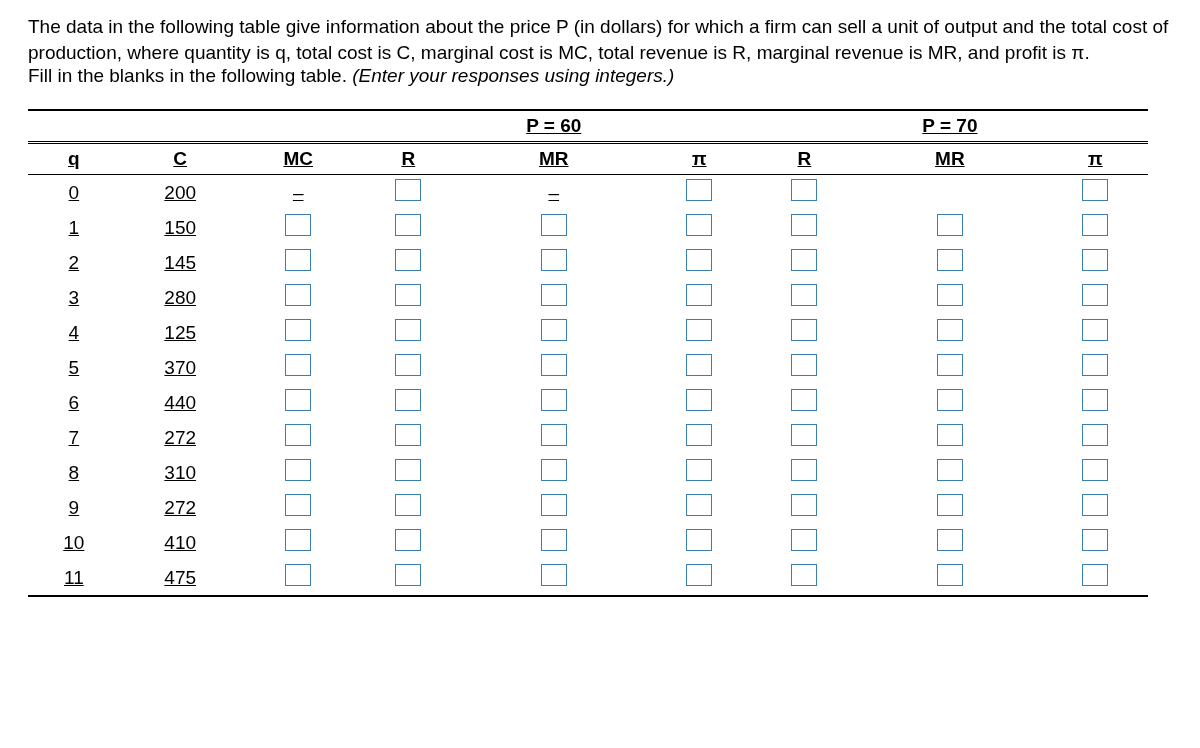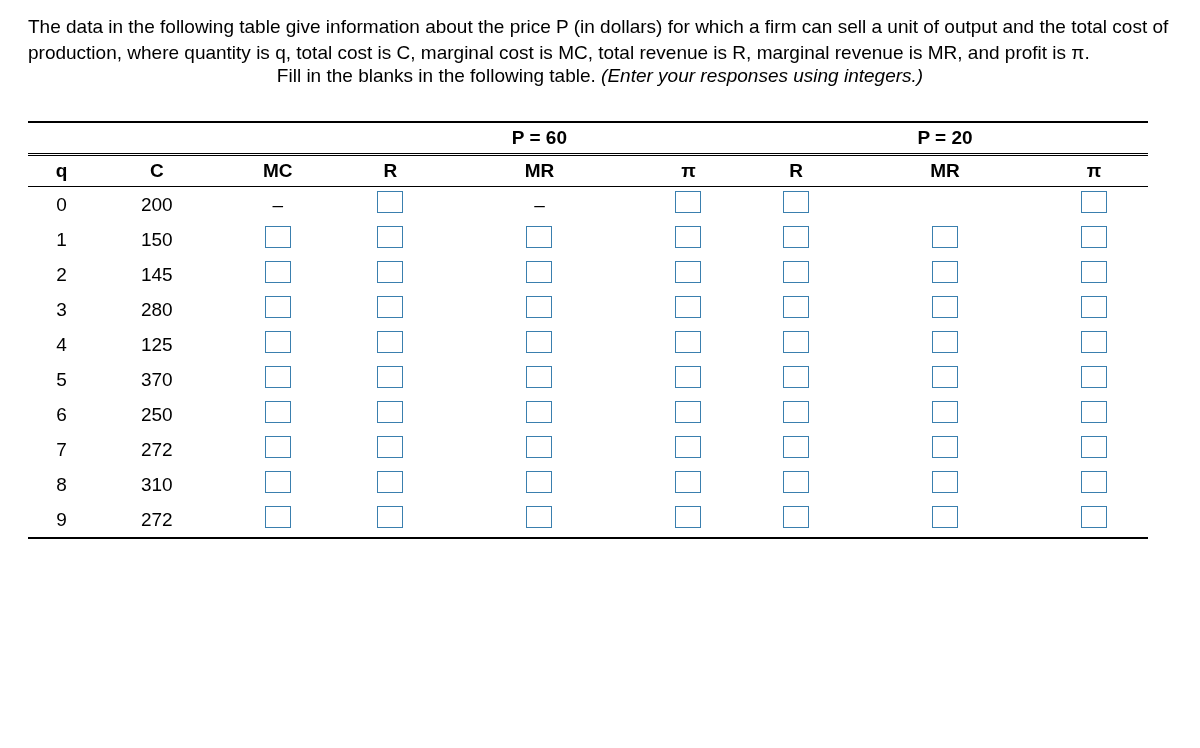--- a/index.html
+++ b/index.html
@@ -4,25 +4,26 @@
 <style>
   body {
     font-family: Arial, Helvetica, sans-serif;
     font-size: 19px;
     color: #000;
     margin: 0;
     padding: 14px 28px;
     background: #fff;
   }
   .intro { line-height: 1.35; }
-  .instr { margin-bottom: 34px; text-align: center; }
+  .instr { margin-bottom: 22px; }
   .instr em { font-style: italic; }
   table {
     border-collapse: collapse;
     width: 1120px;
+    text-decoration: underline;
   }
   th, td {
     text-align: center;
     padding: 4px 6px;
     font-weight: normal;
   }
   .top-rule    { border-top: 2px solid #000; }
   .dbl-rule    { border-top: 3px double #000; border-bottom: 1px solid #000; }
   .bot-rule td { border-top: 2px solid #000; height:0; padding:0; }
   .hdr { font-weight: bold; }
@@ -49,21 +50,21 @@
 
   <tbody>
       <tr class="top-rule">
     <td></td>
         <td></td>
         <td></td>
         <td></td>
     <td class="hdr">P = 60</td>
     <td></td>
         <td></td>
-    <td class="hdr">P = 20</td>
+    <td class="hdr">P = 70</td>
     <td></td>
   </tr>
 
   <tr class="dbl-rule">
     <td class="hdr">q</td>
     <td class="hdr">C</td>
     <td class="hdr">MC</td>
     <td class="hdr">R</td>
     <td class="hdr">MR</td>
     <td class="hdr">π</td>
@@ -134,21 +135,21 @@
         <td><span class="input-box"></span></td>
         <td><span class="input-box"></span></td>
         <td><span class="input-box"></span></td>
         <td><span class="input-box"></span></td>
         <td><span class="input-box"></span></td>
         <td><span class="input-box"></span></td>
         <td><span class="input-box"></span></td>
       </tr>
       <tr>
         <td>6</td>
-        <td>250</td>
+        <td>440</td>
         <td><span class="input-box"></span></td>
         <td><span class="input-box"></span></td>
         <td><span class="input-box"></span></td>
         <td><span class="input-box"></span></td>
         <td><span class="input-box"></span></td>
         <td><span class="input-box"></span></td>
         <td><span class="input-box"></span></td>
       </tr>
       <tr>
         <td>7</td>
@@ -168,20 +169,42 @@
         <td><span class="input-box"></span></td>
         <td><span class="input-box"></span></td>
         <td><span class="input-box"></span></td>
         <td><span class="input-box"></span></td>
         <td><span class="input-box"></span></td>
         <td><span class="input-box"></span></td>
       </tr>
       <tr>
         <td>9</td>
         <td>272</td>
+        <td><span class="input-box"></span></td>
+        <td><span class="input-box"></span></td>
+        <td><span class="input-box"></span></td>
+        <td><span class="input-box"></span></td>
+        <td><span class="input-box"></span></td>
+        <td><span class="input-box"></span></td>
+        <td><span class="input-box"></span></td>
+      </tr>
+      <tr>
+        <td>10</td>
+        <td>410</td>
+        <td><span class="input-box"></span></td>
+        <td><span class="input-box"></span></td>
+        <td><span class="input-box"></span></td>
+        <td><span class="input-box"></span></td>
+        <td><span class="input-box"></span></td>
+        <td><span class="input-box"></span></td>
+        <td><span class="input-box"></span></td>
+      </tr>
+      <tr>
+        <td>11</td>
+        <td>475</td>
         <td><span class="input-box"></span></td>
         <td><span class="input-box"></span></td>
         <td><span class="input-box"></span></td>
         <td><span class="input-box"></span></td>
         <td><span class="input-box"></span></td>
         <td><span class="input-box"></span></td>
         <td><span class="input-box"></span></td>
       </tr>
     </tbody>
   <tbody>

